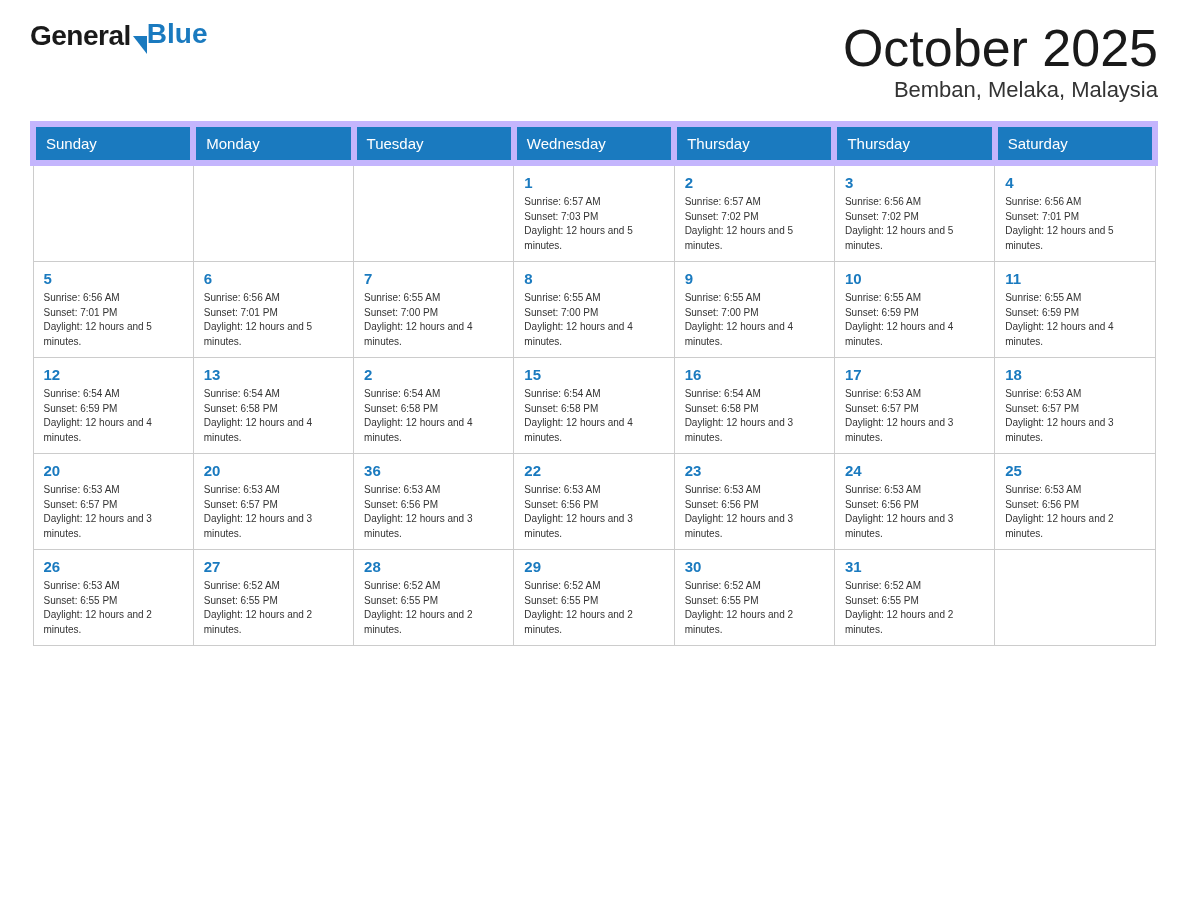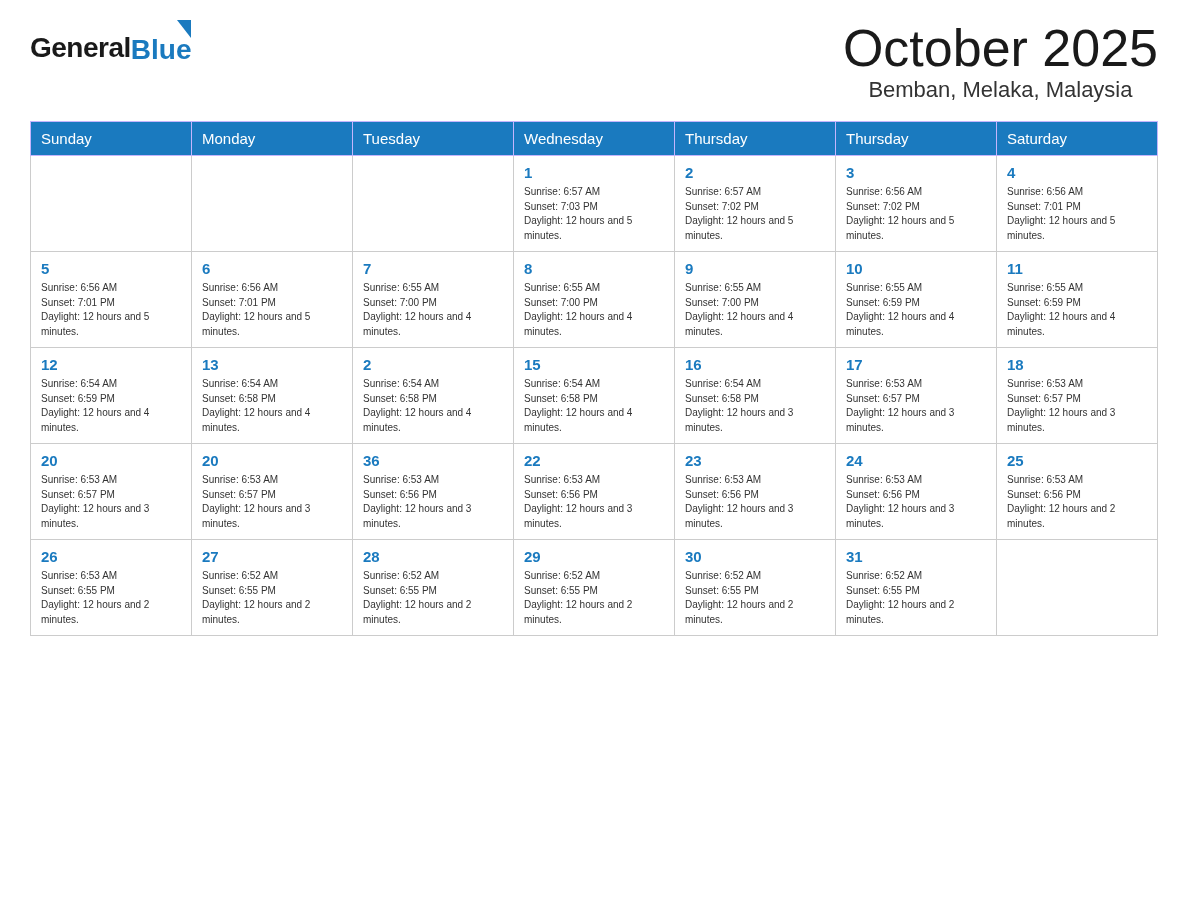--- a/index.html
+++ b/index.html
@@ -11,52 +11,51 @@
       min-height: 918px;
     }
     .header {
       display: flex;
       justify-content: space-between;
       align-items: flex-start;
       margin-bottom: 18px;
     }
     .logo {
       display: flex;
-      align-items: flex-end;
       gap: 0px;
     }
     .logo-general {
       font-size: 28px;
       font-weight: bold;
       color: #1a1a1a;
       letter-spacing: -0.5px;
     }
     .logo-blue-part {
       display: flex;
-      flex-direction: column;
+      flex-direction: row;
       align-items: flex-start;
     }
     .logo-arrow {
       width: 0;
       height: 0;
       border-left: 14px solid transparent;
       border-right: 0px solid transparent;
       border-top: 18px solid #1a7abf;
       margin-left: 2px;
       margin-bottom: -2px;
       align-self: flex-end;
     }
     .logo-blue-text {
       font-size: 28px;
       font-weight: bold;
       color: #1a7abf;
       line-height: 1;
     }
     .title-block {
-      text-align: center;
+      text-align: right;
     }
     .month-title {
       font-size: 52px;
       font-weight: 300;
       color: #1a1a1a;
       line-height: 1.1;
     }
     .location {
       font-size: 22px;
       color: #333;
@@ -66,21 +65,21 @@
       border-collapse: collapse;
       border: 1px solid #ccc;
     }
     .calendar-table th {
       background-color: #1a7abf;
       color: #fff;
       font-size: 15px;
       font-weight: normal;
       padding: 8px 10px;
       text-align: left;
-      border: 1px solid #c4b5fd;
+      border: 6px solid #c4b5fd;
     }
     .calendar-table td {
       vertical-align: top;
       padding: 8px 10px;
       border: 1px solid #ccc;
       width: calc(100% / 7);
       min-height: 100px;
       font-size: 13px;
       color: #333;
     }

